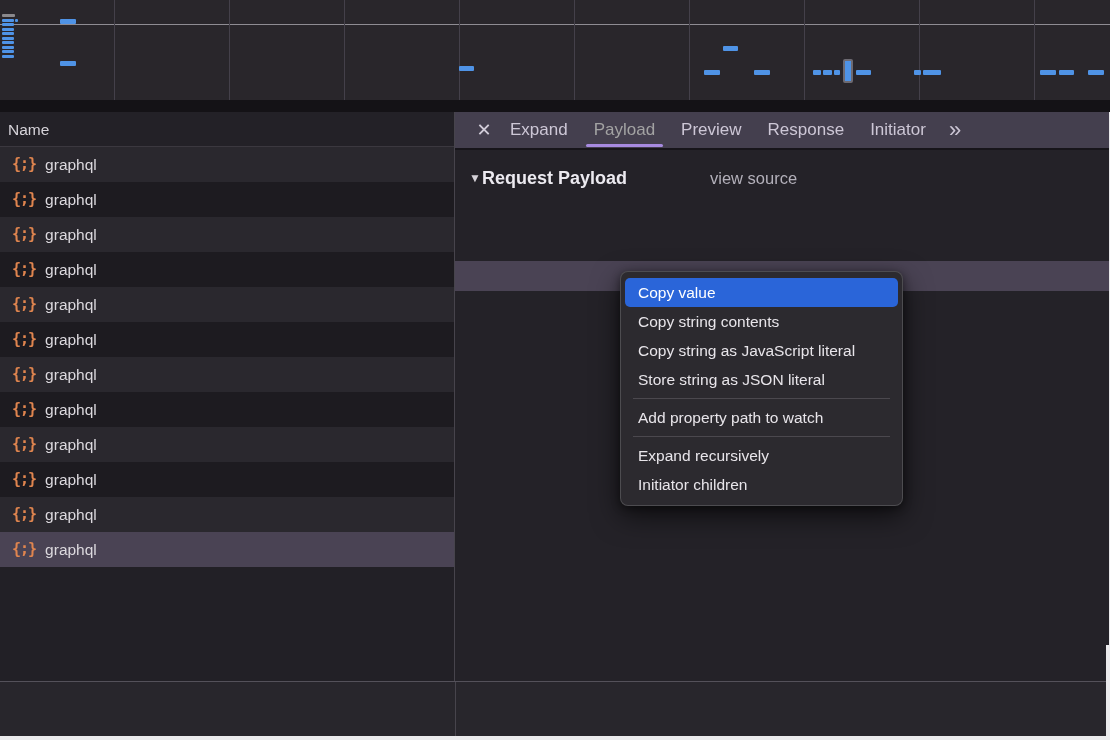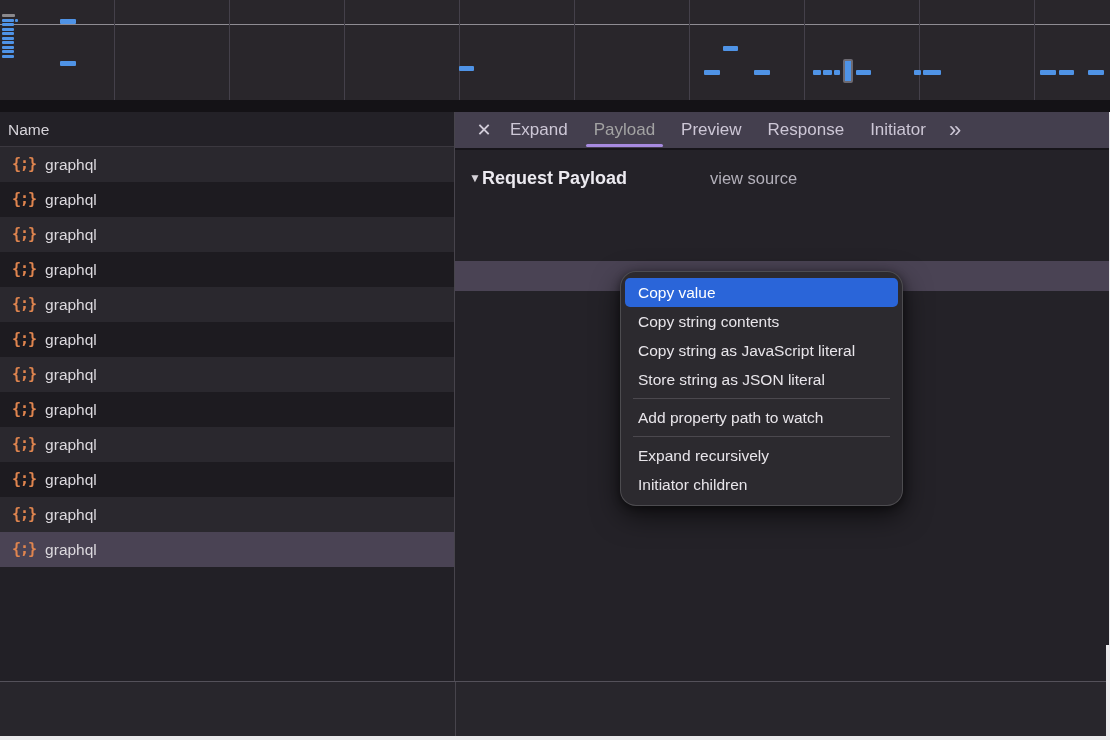--- a/index.html
+++ b/index.html
@@ -64,21 +64,21 @@
   
   #bottom-divider { position:absolute; left:0; top:681px; width:1110px; height:1px; background:#54515a; }
   #status-bar { position:absolute; left:0; top:682px; width:1110px; height:54px; background:#28262c; }
   #status-split { position:absolute; left:455px; top:0; width:1px; height:54px; background:#47444c; }
   #bottom-strip { position:absolute; left:0; top:736px; width:1110px; height:4px; background:#ebebed; }
   #right-strip { position:absolute; left:1106px; top:645px; width:4px; height:95px; background:#ebebed; }
 
   
   #context-menu { position:absolute; left:620px; top:271px; width:283px;
                   background:#2c2a2f; border:1px solid rgba(255,255,255,0.16);
-                  border-radius:16px; padding:6px 0;
+                  border-radius:8px; padding:6px 0;
                   box-shadow:0 10px 28px rgba(0,0,0,0.6), 0 2px 8px rgba(0,0,0,0.45);
                   z-index:50; }
   .menu-item { height:29px; line-height:29px; margin:0 4px; padding-left:13px;
                color:#e8e5ea; font-size:15.5px; border-radius:5px; white-space:nowrap; cursor:default; }
   .menu-item.highlighted { background:#2a65d9; color:#ffffff; }
   .menu-divider { height:1px; margin:4px 12px; background:#4b484e; }
 </style>
 </head>
 <body>
 

